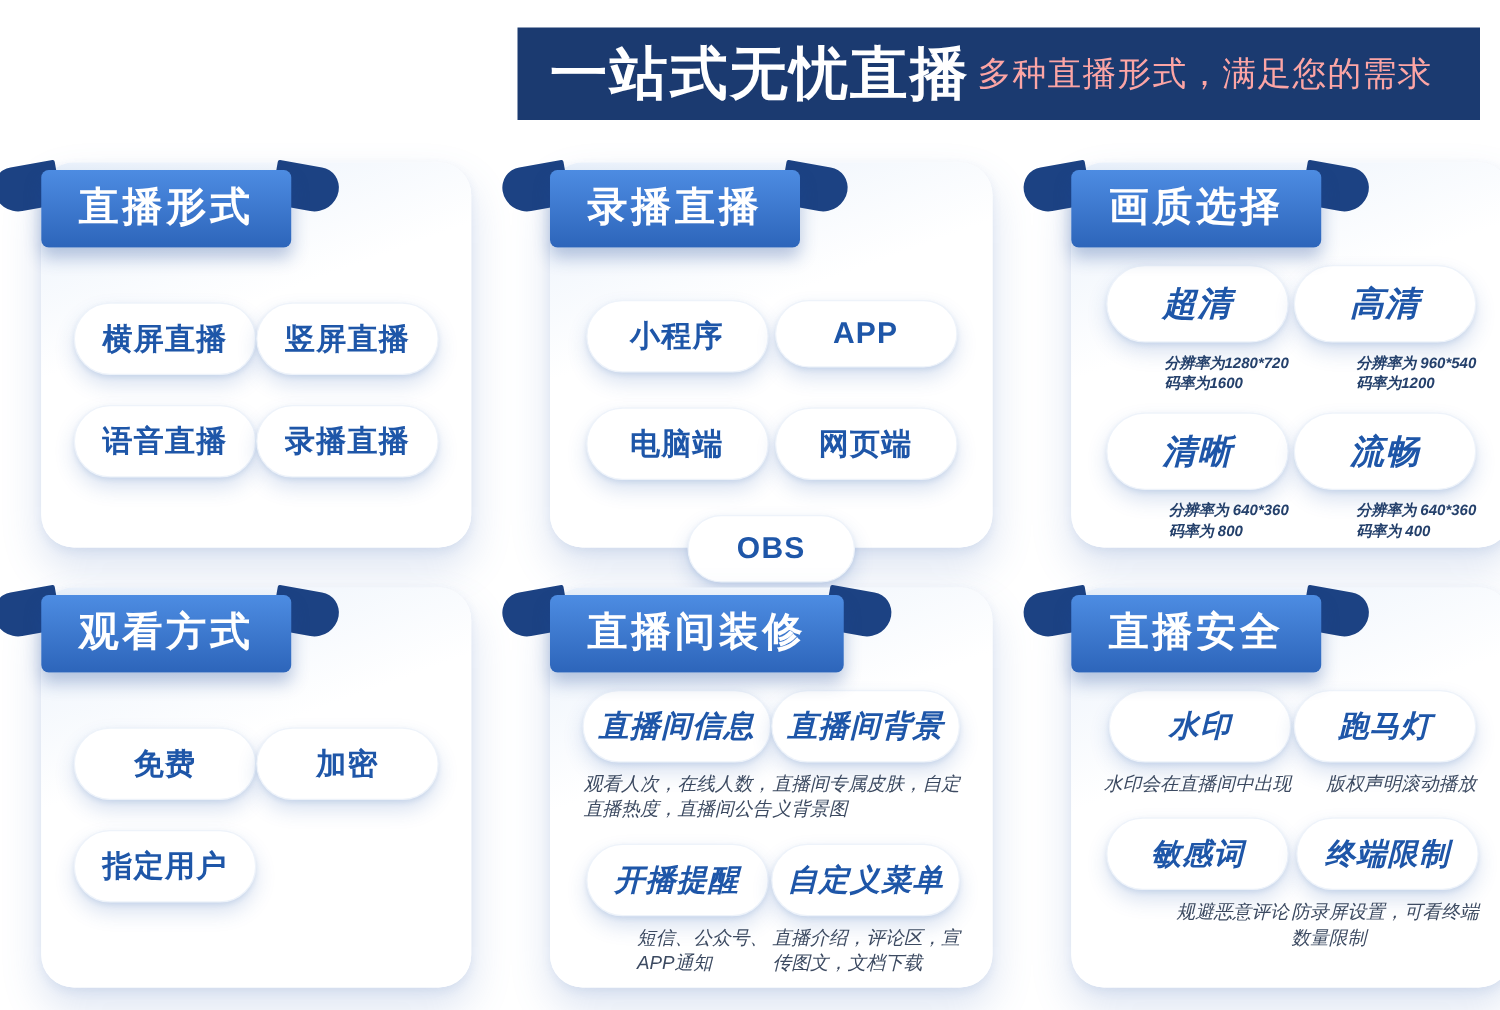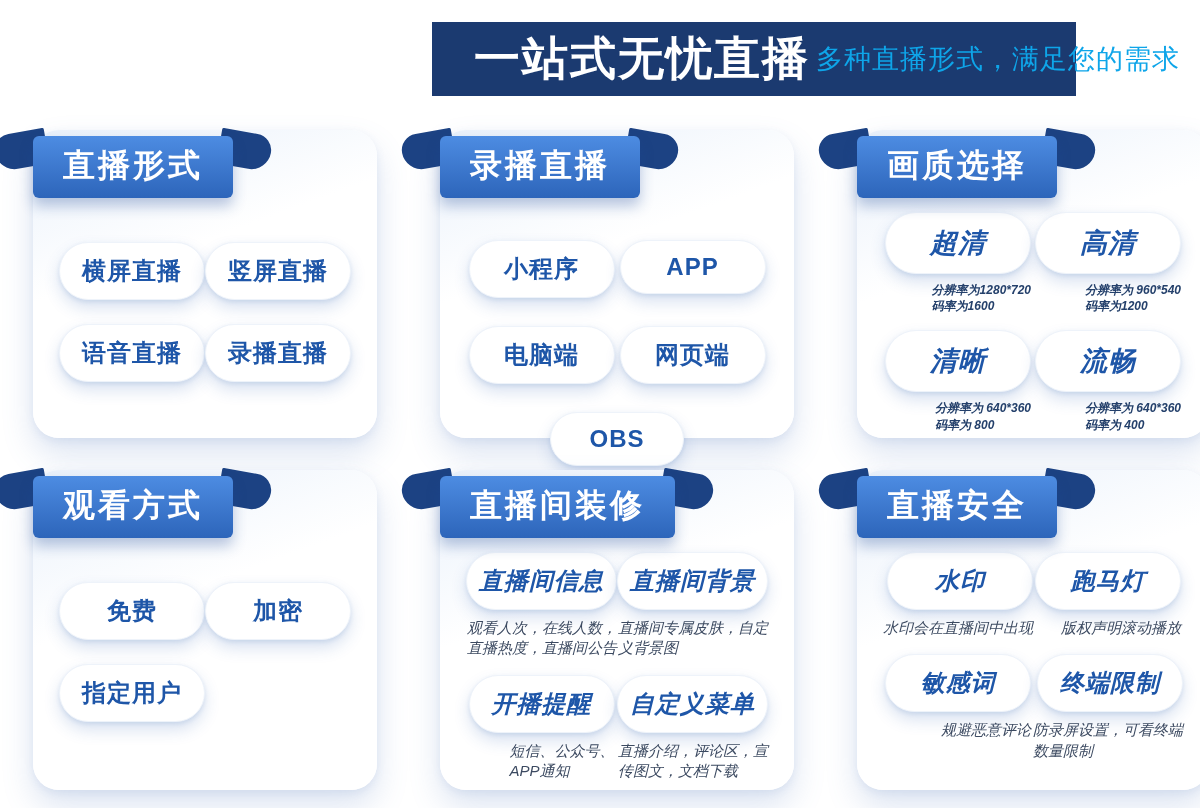--- a/index.html
+++ b/index.html
@@ -6,28 +6,28 @@
   html,body { width:1200px; height:808px; }
   body {
     background:#ffffff;
     font-family:"Liberation Sans","DejaVu Sans",sans-serif;
     overflow:hidden;
   }
   .page { position:relative; width:1200px; height:808px; background:#fff; }
 
   
   .banner {
-    position:absolute; top:22px; left:432px; width:644px; height:74px;
-    background:#1b3a70; display:flex; align-items:center; padding-left:42px;
+    position:absolute; top:22px; left:414px; width:770px; height:74px;
+    background:#1b3a70; display:flex; align-items:center; padding-left:26px;
   }
   .banner-title {
     color:#fff; font-size:46px; font-weight:bold; letter-spacing:2px; white-space:nowrap;
   }
   .banner-subtitle {
-    color:#0ea5e9; font-size:27px; margin-left:6px; letter-spacing:1px; white-space:nowrap;
+    color:#fca5a5; font-size:27px; margin-left:6px; letter-spacing:1px; white-space:nowrap;
   }
 
   
   .grid {
     position:absolute; top:130px; left:33px; width:1137px;
     display:grid; grid-template-columns:repeat(3,1fr);
     grid-template-rows:308px 320px; column-gap:63px; row-gap:32px;
   }
   .card {
     position:relative;

